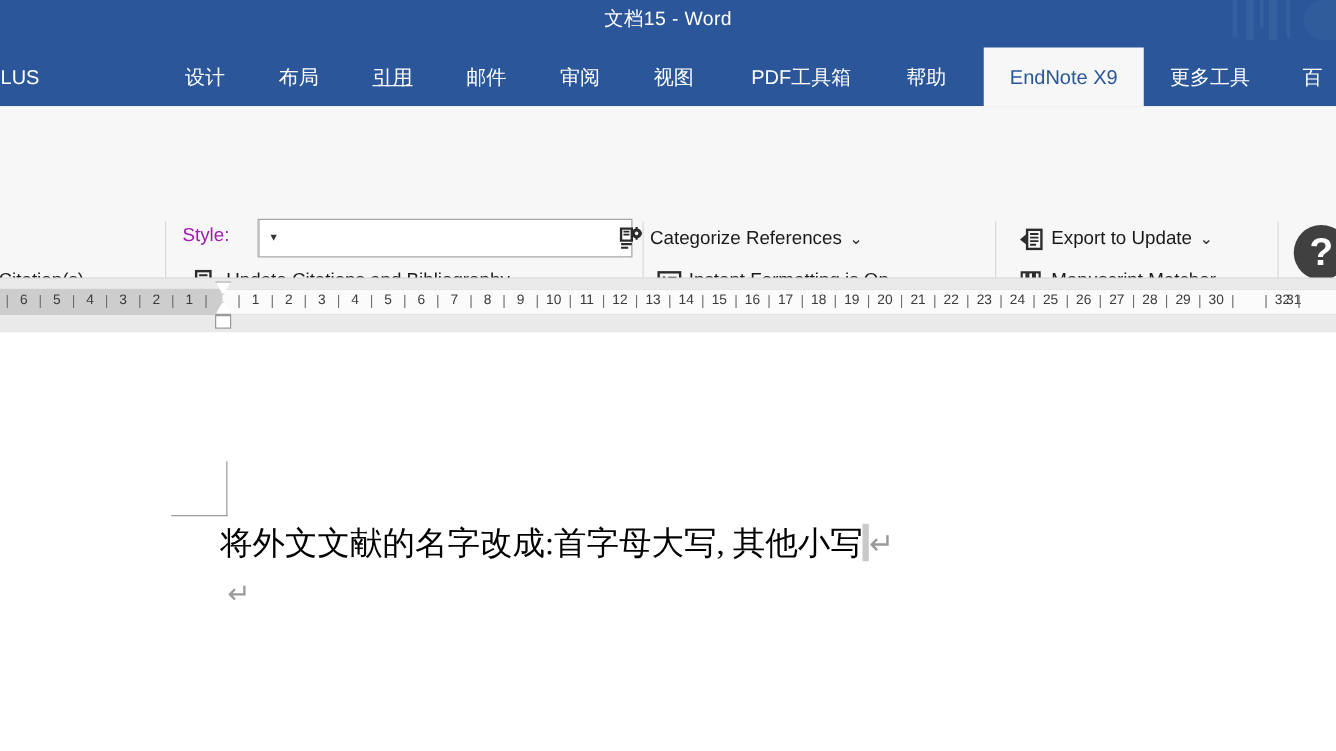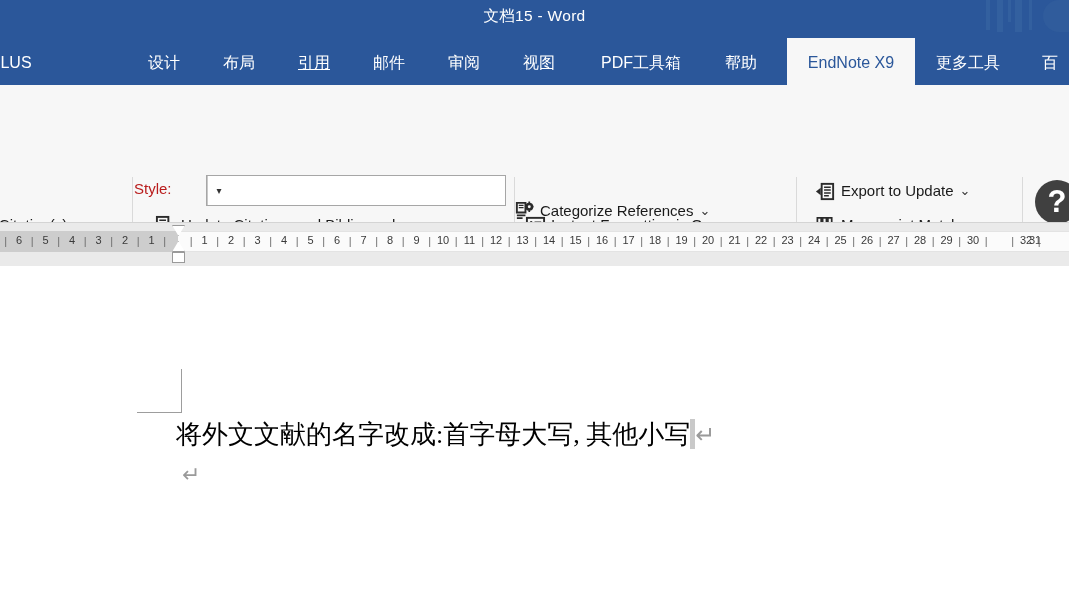--- a/index.html
+++ b/index.html
@@ -90,22 +90,22 @@
     display: inline-block;
   }
   .ribbon-item .caret {
     margin-left: 6px;
     font-size: 13px;
     color: #333;
     line-height: 26px;
   }
 
   .style-label {
-    position: absolute; left: 134px; top: 95px;
-    font-size: 15px; color: #b91c1c;
+    position: absolute; left: 146px; top: 95px;
+    font-size: 15px; color: #a21caf;
   }
   .style-combo {
     position: absolute; left: 206px; top: 90px;
     width: 300px; height: 31px;
     background: #ffffff;
     border: 1px solid #a6a6a6;
     display: flex; align-items: center;
   }
   .style-combo .val {
     flex: 1 1 auto;
@@ -279,21 +279,21 @@
           <span class="icon"><svg viewBox="0 0 22 22" width="21" height="21">
         <rect x="2" y="2" width="12" height="17" fill="none" stroke="#2b2b2b" stroke-width="2"></rect>
         <path d="M4.5 5.5h7M4.5 8.5h7M4.5 11.5h4" stroke="#2b2b2b" stroke-width="1.6"></path>
         <path d="M19 9 L12 16 L11 19 L14 18 Z" fill="#2b2b2b"></path>
       </svg></span>
           <span class="lbl">Update Citations and Bibliography</span>
         </div>
       </div>
 
     <div id="formatting-items">
-        <div class="ribbon-item" style="left: 514px; top: 93px; margin-top: 20px;">
+        <div class="ribbon-item" style="left: 494px; top: 93px;">
           <span class="icon"><svg viewBox="0 0 22 22" width="21" height="21">
         <path d="M3 2 H12 L12 12 H3 Z" fill="none" stroke="#2b2b2b" stroke-width="2"></path>
         <path d="M3 15 H12 M3 18 H9" stroke="#2b2b2b" stroke-width="1.8"></path>
         <path d="M5 4.5h5M5 7h5" stroke="#2b2b2b" stroke-width="1.4"></path>
         <circle cx="16" cy="6" r="4.2" fill="#2b2b2b"></circle>
         <circle cx="16" cy="6" r="1.5" fill="#f7f7f7"></circle>
         <path d="M16 0.6v2M16 9.4v2M11.6 6h2M18.4 6h2" stroke="#2b2b2b" stroke-width="1.8"></path>
       </svg></span>
           <span class="lbl">Categorize References</span>
           <span class="caret">⌄</span>

